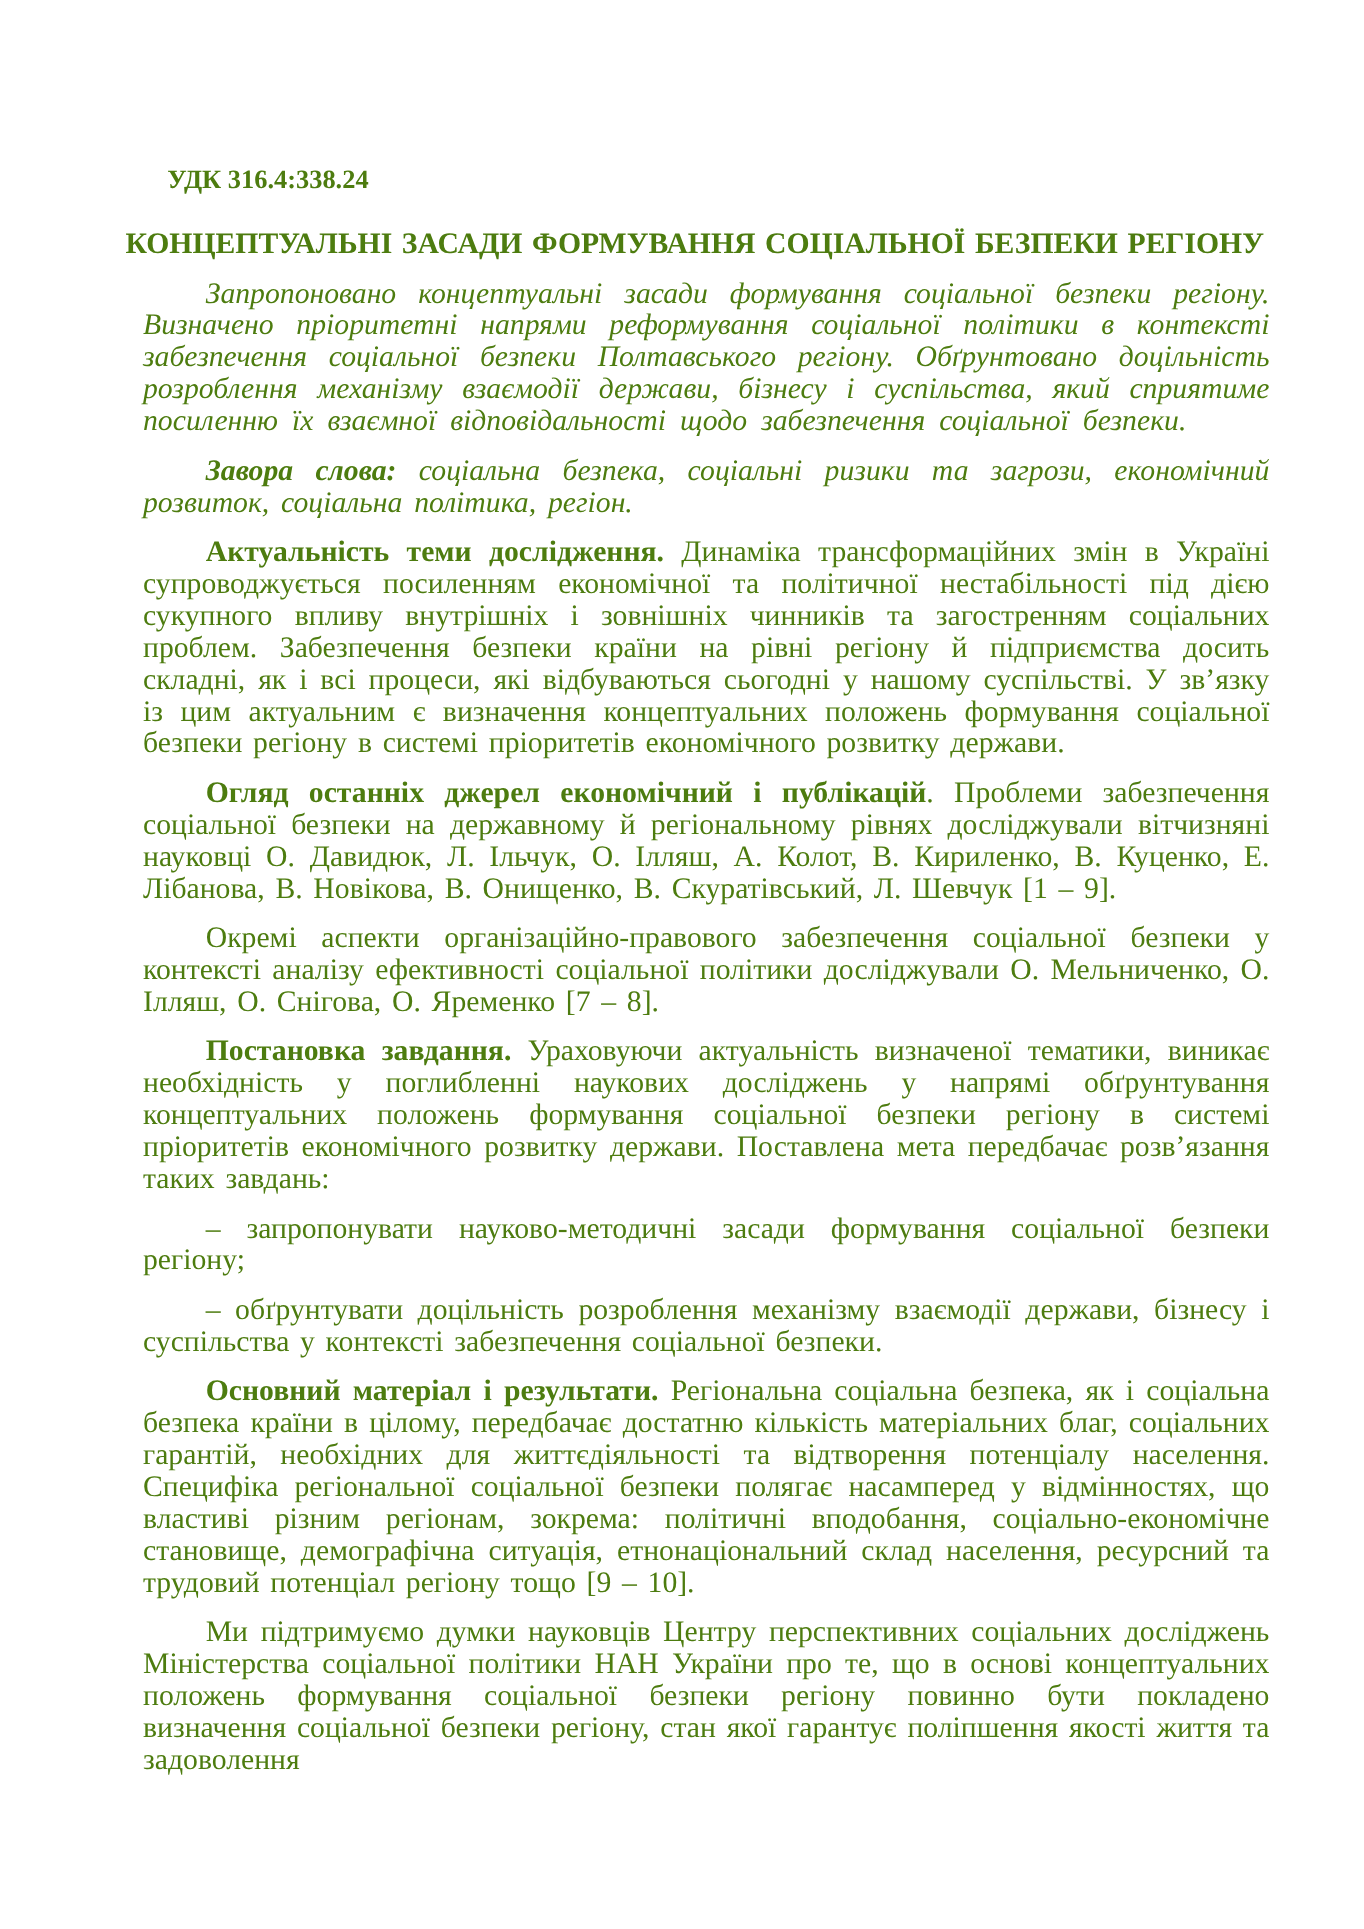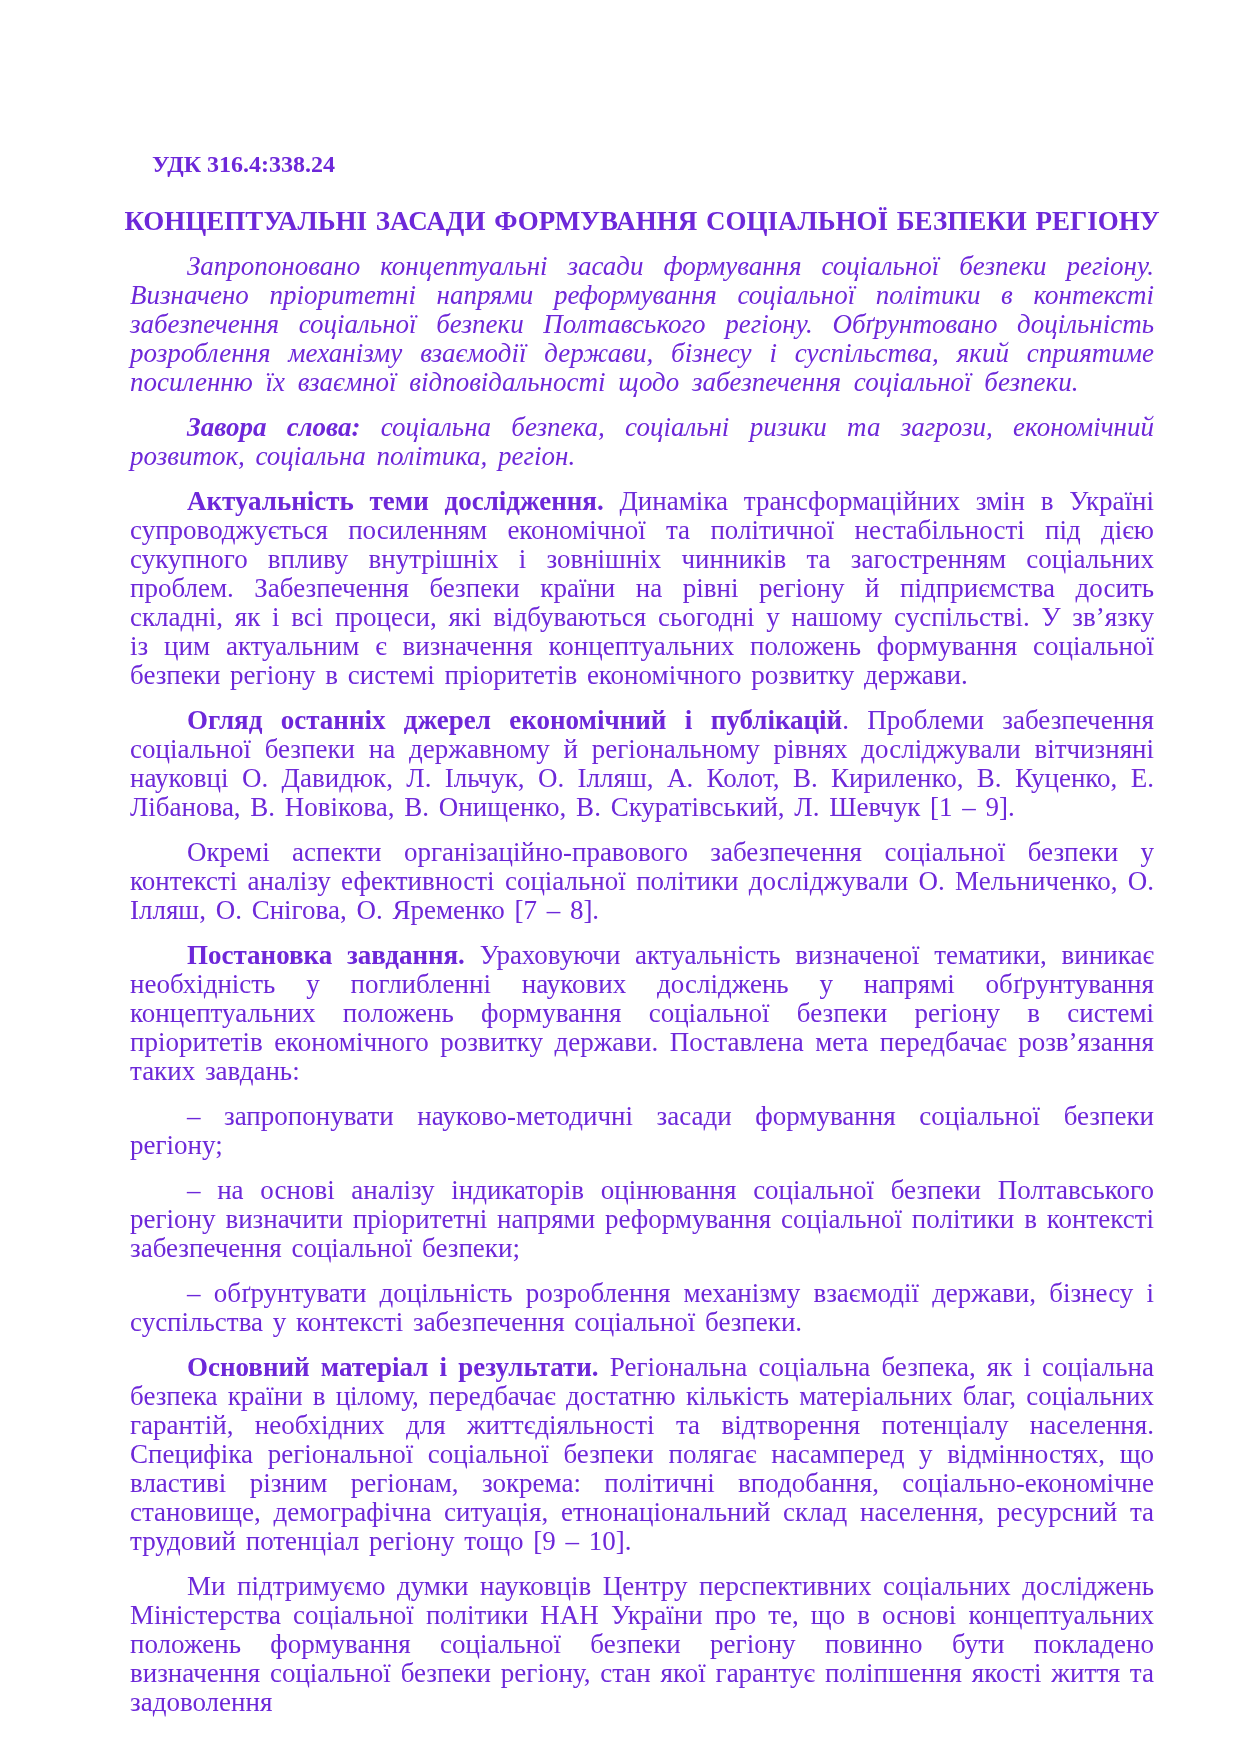--- a/index.html
+++ b/index.html
@@ -6,40 +6,40 @@
     margin: 0;
     padding: 0;
     background: #ffffff;
   }
   .page {
     position: relative;
     width: 1240px;
     height: 1754px;
     box-sizing: border-box;
     background: #ffffff;
-    color: #6d28d9;
+    color: #4d7c0f;
     padding: 150px 70px 0 114px;
     overflow: hidden;
     font-family: "Liberation Serif", "DejaVu Serif", serif;
     font-size: 27px;
     line-height: 29px;
   }
   .udc {
     font-weight: bold;
     font-size: 24px;
     margin: 0 0 28px 38px;
   }
   .authors {
     font-weight: bold;
     font-size: 24px;
     margin: 0 0 20px 38px;
   }
   .title {
     font-weight: bold;
-    text-align: center;
+    text-align: left;
     margin: 0 0 14px 0;
     word-spacing: 2px;
     font-family: Liberation Serif, serif;
   }
   .para {
     margin: 16px;
     text-align: justify;
     text-indent: 57px;
     word-spacing: 3px;
   }
@@ -72,21 +72,20 @@
   <p class="para"><span class="lead">Актуальність теми дослідження.</span><span> Динаміка трансформаційних змін в Україні супроводжується посиленням економічної та політичної нестабільності під дією сукупного впливу внутрішніх і зовнішніх чинників та загостренням соціальних проблем. Забезпечення безпеки країни на рівні регіону й підприємства досить складні, як і всі процеси, які відбуваються сьогодні у нашому суспільстві. У зв’язку із цим актуальним є визначення концептуальних положень формування соціальної безпеки регіону в системі пріоритетів економічного розвитку держави.</span></p>
 
   <p class="para"><span class="lead">Огляд останніх джерел економічний і публікацій</span><span>. Проблеми забезпечення соціальної безпеки на державному й регіональному рівнях досліджували вітчизняні науковці О. Давидюк, Л. Ільчук, О. Ілляш, А. Колот, В. Кириленко, В. Куценко, Е. Лібанова, В. Новікова, В. Онищенко, В. Скуратівський, Л. Шевчук [1 – 9].</span></p>
 
   <p class="para"><span class="lead"></span><span>Окремі аспекти організаційно-правового забезпечення соціальної безпеки у контексті аналізу ефективності соціальної політики досліджували О. Мельниченко, О. Ілляш, О. Снігова, О. Яременко [7 – 8].</span></p>
 
   <p class="para"><span class="lead">Постановка завдання.</span><span> Ураховуючи актуальність визначеної тематики, виникає необхідність у поглибленні наукових досліджень у напрямі обґрунтування концептуальних положень формування соціальної безпеки регіону в системі пріоритетів економічного розвитку держави. Поставлена мета передбачає розв’язання таких завдань:</span></p>
 
   <p class="para"><span>– запропонувати науково-методичні засади формування соціальної безпеки регіону;</span></p>
 
-  <p class="para"><span>– на основі аналізу індикаторів оцінювання соціальної безпеки Полтавського регіону визначити пріоритетні напрями реформування соціальної політики в контексті забезпечення соціальної безпеки;</span></p>
 
   <p class="para"><span>– обґрунтувати доцільність розроблення механізму взаємодії держави, бізнесу і суспільства у контексті забезпечення соціальної безпеки.</span></p>
 
   <p class="para"><span class="lead">Основний матеріал і результати.</span><span> Регіональна соціальна безпека, як і соціальна безпека країни в цілому, передбачає достатню кількість матеріальних благ, соціальних гарантій, необхідних для життєдіяльності та відтворення потенціалу населення. Специфіка регіональної соціальної безпеки полягає насамперед у відмінностях, що властиві різним регіонам, зокрема: політичні вподобання, соціально-економічне становище, демографічна ситуація, етнонаціональний склад населення, ресурсний та трудовий потенціал регіону тощо [9 – 10].</span></p>
 
   <p class="para"><span>Ми підтримуємо думки науковців Центру перспективних соціальних досліджень Міністерства соціальної політики НАН України про те, що в основі концептуальних положень формування соціальної безпеки регіону повинно бути покладено визначення соціальної безпеки регіону, стан якої гарантує поліпшення якості життя та задоволення</span></p>
 
 </div>
 
 </body></html>

